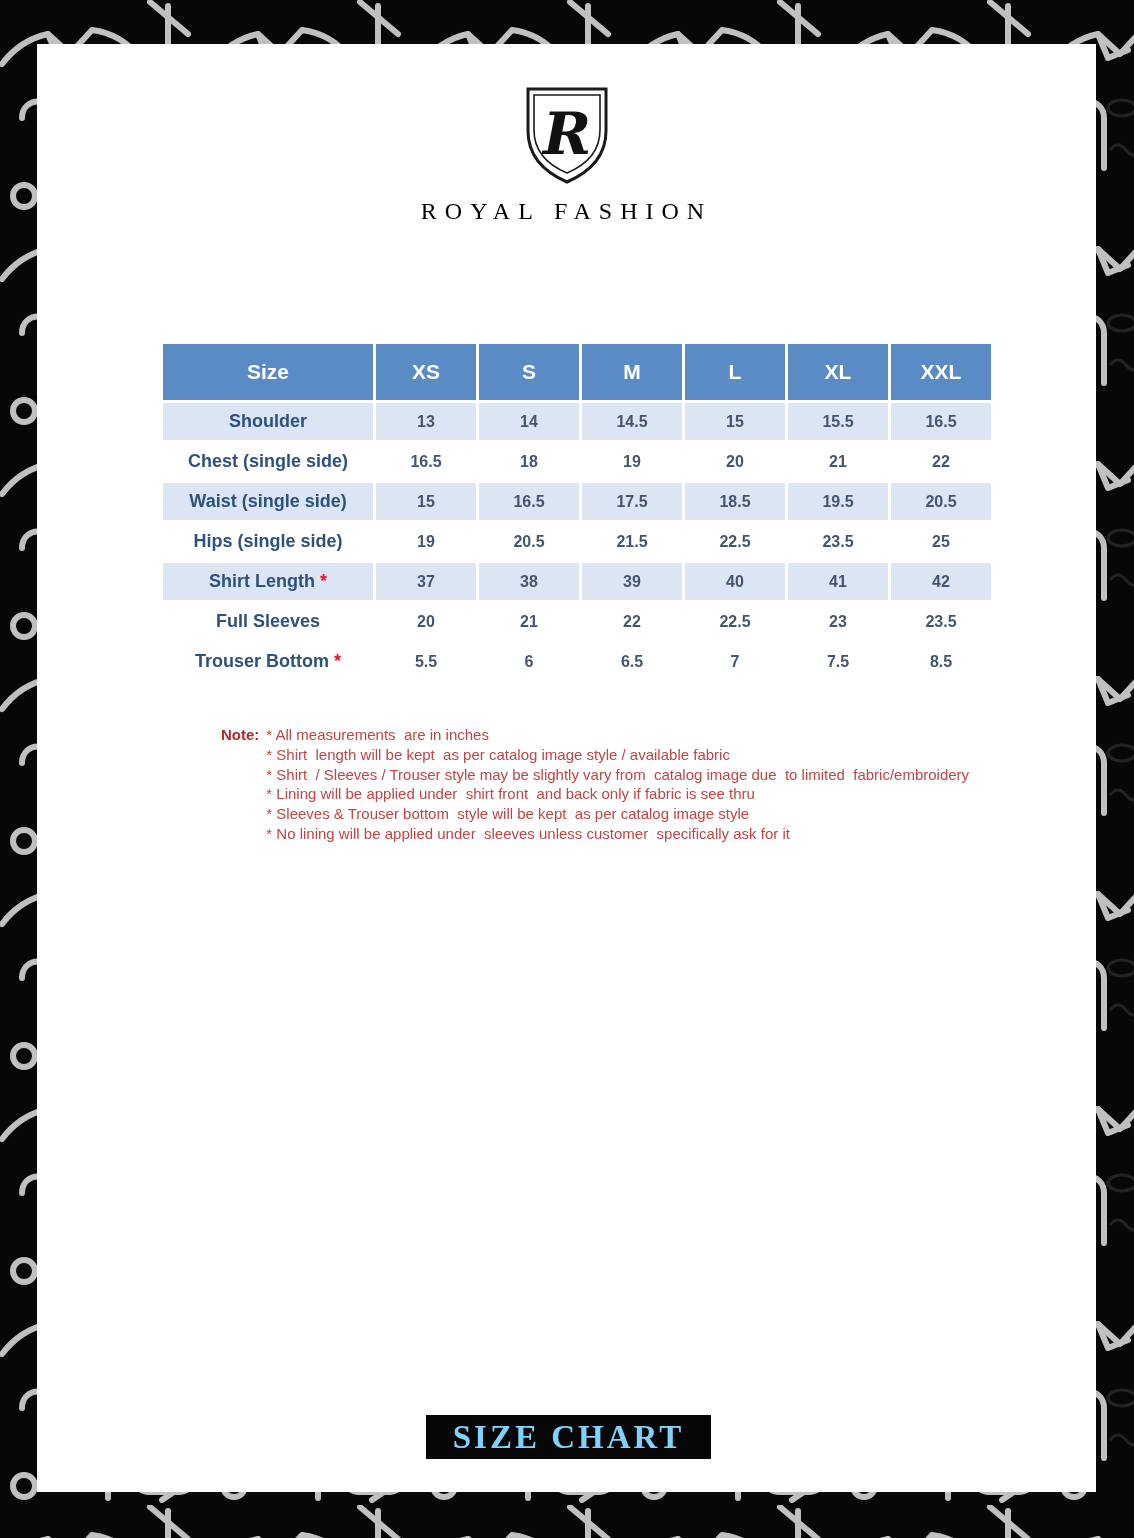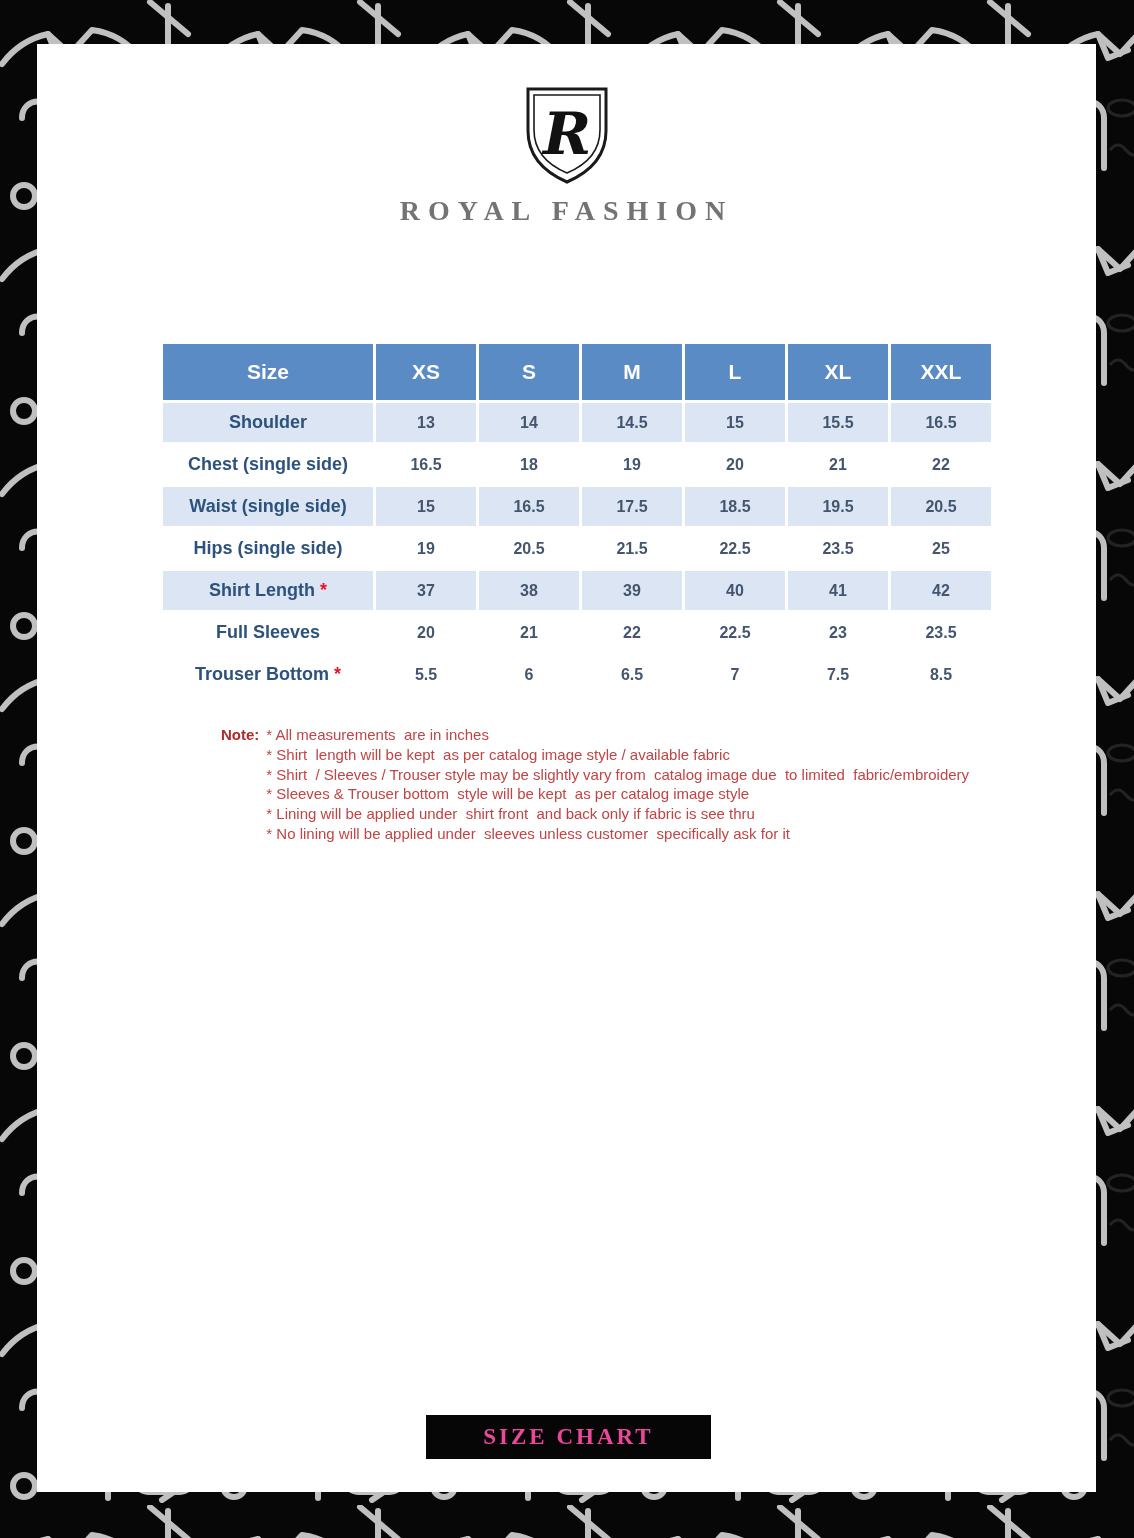--- a/index.html
+++ b/index.html
@@ -10,54 +10,54 @@
     font-family:"Liberation Sans", sans-serif;
   }
   #border-art { position:absolute; left:0; top:0; width:1134px; height:1538px; display:block; }
   .page {
     position:absolute; left:37px; top:44px; width:1059px; height:1448px;
     background:#ffffff;
   }
   .logo-wrap { position:absolute; top:41px; left:0; width:100%; display:flex; justify-content:center; }
   .brand-name {
     position:absolute; top:150px; left:0; width:100%; text-align:center;
-    font-family:"Liberation Serif", serif; font-size:28px; line-height:34px;
-    letter-spacing:8px; color:#737373; font-weight:700;
+    font-family:"Liberation Serif", serif; font-size:24px; line-height:34px;
+    letter-spacing:8px; color:#000000; font-weight:400;
   }
   .doc-title {
     position:absolute; top:247px; left:0; width:100%; text-align:center;
     font-size:22px; line-height:24px; font-weight:bold; color:#26497b; letter-spacing:-0.2px;
   }
   table.size-chart {
     position:absolute; top:297px; left:123px;
     border-collapse:separate; border-spacing:3px; background:#ffffff; table-layout:fixed;
   }
   col.label-col { width:210px; }
   col.size-col  { width:100px; }
   .size-chart th {
     background:#5b8bc5; color:#ffffff; font-size:21px; font-weight:bold;
     height:41px; text-align:center; padding:16px;
   }
   .size-chart td {
-    height:37px; text-align:center; vertical-align:middle; padding:9px;
+    height:37px; text-align:center; vertical-align:middle; padding:0;
     font-size:16px; font-weight:bold; color:#44566f; background:#ffffff;
   }
   .size-chart tr.band td { background:#dbe5f3; }
   .size-chart td.rowlabel { font-size:18px; color:#2d527d; }
   .ast { color:#e8112d; margin-left:5px; font-size:18px; }
   .notes {
     position:absolute; left:184px; top:681px; display:flex; align-items:flex-start;
     font-size:15px; line-height:19.8px; color:#c24444;
   }
   .notes-label { font-weight:bold; color:#b02a2a; margin-right:7px; white-space:nowrap;text-align:center; }
   .note-line { white-space:pre-wrap; }
   .banner {
     position:absolute; top:1371px; left:389px; width:285px; height:44px;
-    background:#060606; color:#ec4899;
-    font-family:"Liberation Serif", serif; font-size:23px; font-weight:bold; letter-spacing:3px;
+    background:#060606; color:#7dd3fc;
+    font-family:"Liberation Serif", serif; font-size:33px; font-weight:bold; letter-spacing:3px;
     display:flex; align-items:center; justify-content:center;
   }
   .shield-letter {
     font-family:"DejaVu Serif", serif; font-weight:bold; font-style:italic;
   }
 </style>
 </head>
 <body>
 
 <svg id="border-art" width="1134" height="1538" viewBox="0 0 1134 1538" xmlns="http://www.w3.org/2000/svg">
@@ -193,21 +193,21 @@
         </tr>
       </tbody>
   </table>
 
   <div class="notes">
     <span class="notes-label">Note:</span>
     <div>
         <div class="note-line">* All measurements  are in inches</div>
         <div class="note-line">* Shirt  length will be kept  as per catalog image style / available fabric</div>
         <div class="note-line">* Shirt  / Sleeves / Trouser style may be slightly vary from  catalog image due  to limited  fabric/embroidery</div>
+        <div class="note-line">* Lining will be applied under  shirt front  and back only if fabric is see thru</div>
         <div class="note-line">* Sleeves &amp; Trouser bottom  style will be kept  as per catalog image style</div>
-        <div class="note-line">* Lining will be applied under  shirt front  and back only if fabric is see thru</div>
         <div class="note-line">* No lining will be applied under  sleeves unless customer  specifically ask for it</div>
       </div>
   </div>
 
   <div class="banner">SIZE CHART</div>
 
 </div>
 
 </body></html>

